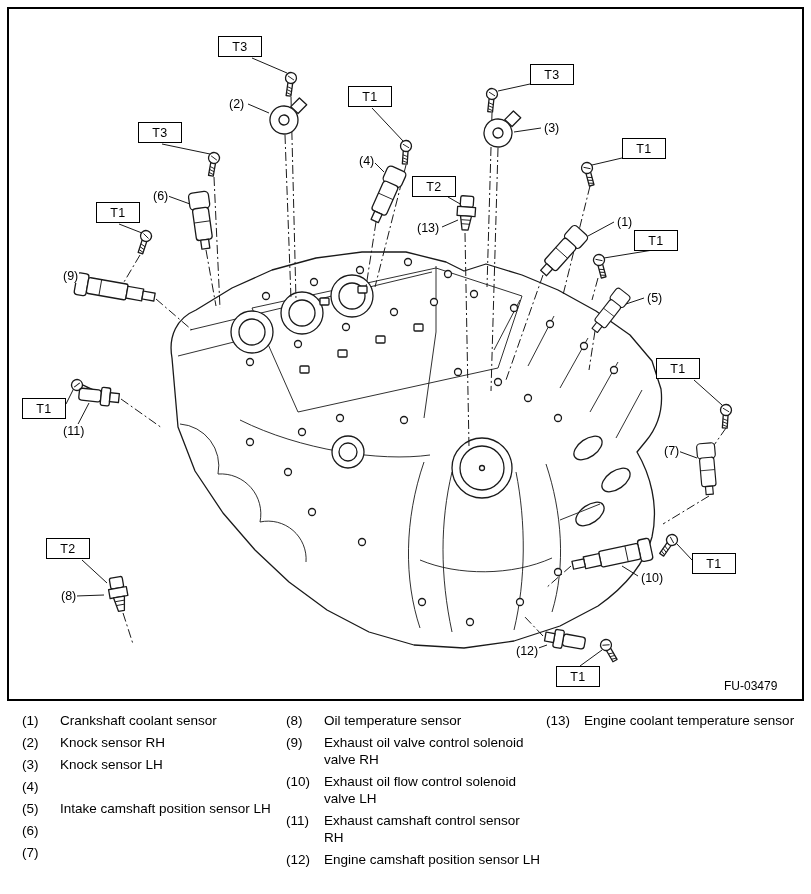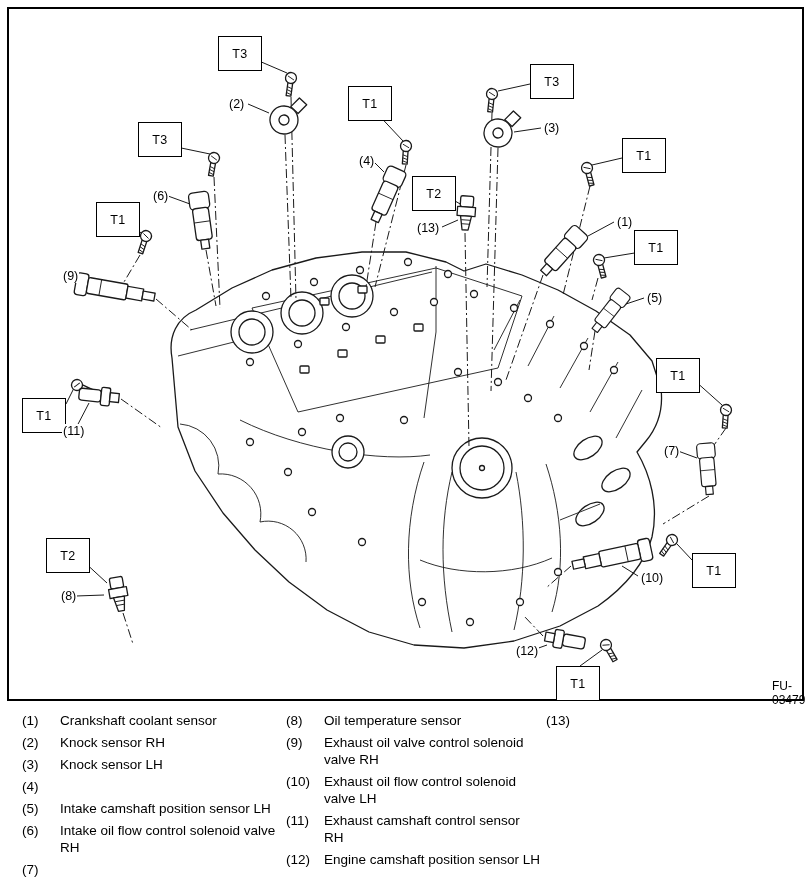--- a/index.html
+++ b/index.html
@@ -10,27 +10,27 @@
 
   
   .ln   { fill:none; stroke:#1a1a1a; stroke-width:1.3; stroke-linejoin:round; stroke-linecap:round; }
   .lnw  { fill:#ffffff; stroke:#1a1a1a; stroke-width:1.3; stroke-linejoin:round; }
   .thin { fill:none; stroke:#1a1a1a; stroke-width:0.9; }
   .chain{ fill:none; stroke:#1a1a1a; stroke-width:1; stroke-dasharray:9 3 2 3; }
   .ptr  { stroke:#1a1a1a; stroke-width:1; }
   .frame{ fill:none; stroke:#000; stroke-width:2; }
 
   .tag {
-    position:absolute; width:44px; height:35px;
+    position:absolute; width:44px; height:21px;
     border:1.5px solid #000; background:#fff;
     display:flex; align-items:center; justify-content:center;
     font-size:12.5px; letter-spacing:0.5px;
   }
   .callout { position:absolute; font-size:12.5px; white-space:nowrap; background:#fff; padding:0 1px; }
-  .figure-id { position:absolute; left:772px; top:679px; font-size:12px; }
+  .figure-id { position:absolute; left:724px; top:679px; font-size:12px; }
 
   .legend-col { position:absolute; top:712px; }
   .legend-col.c1 { left:22px;  width:262px; }
   .legend-col.c2 { left:286px; width:256px; }
   .legend-col.c3 { left:546px; width:264px; }
   .legend-item { display:flex; margin-bottom:5px; font-size:13.5px; line-height:17px; }
   .legend-num  { flex:none; width:38px; }
   .legend-text { flex:1; }
 </style>
 </head>
@@ -297,21 +297,20 @@
     </div>
     <div class="legend-item">
       <span class="legend-num">(4)</span>
     </div>
     <div class="legend-item">
       <span class="legend-num">(5)</span>
       <span class="legend-text">Intake camshaft position sensor LH</span>
     </div>
     <div class="legend-item">
       <span class="legend-num">(6)</span>
-      <span class="legend-text">Intake oil flow control solenoid valve RH</span>
     </div>
     <div class="legend-item">
       <span class="legend-num">(7)</span>
     </div>
   </div>
 
   <div class="legend-col c2">
     <div class="legend-item">
       <span class="legend-num">(8)</span>
       <span class="legend-text">Oil temperature sensor</span>
@@ -330,16 +329,17 @@
     </div>
     <div class="legend-item">
       <span class="legend-num">(12)</span>
       <span class="legend-text">Engine camshaft position sensor LH</span>
     </div>
   </div>
 
   <div class="legend-col c3">
     <div class="legend-item">
       <span class="legend-num">(13)</span>
+      <span class="legend-text">Engine coolant temperature sensor</span>
     </div>
   </div>
 
 </div>
 
 </body></html>

